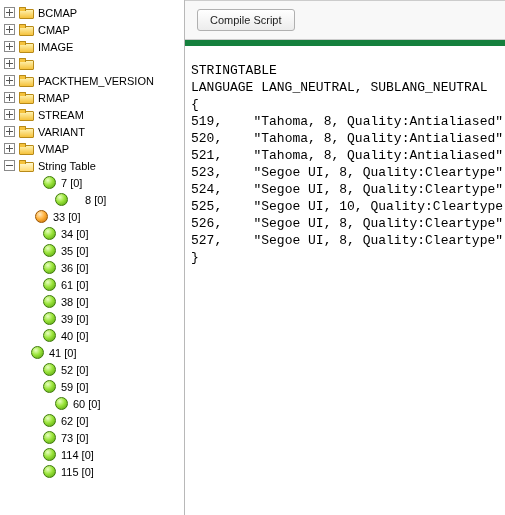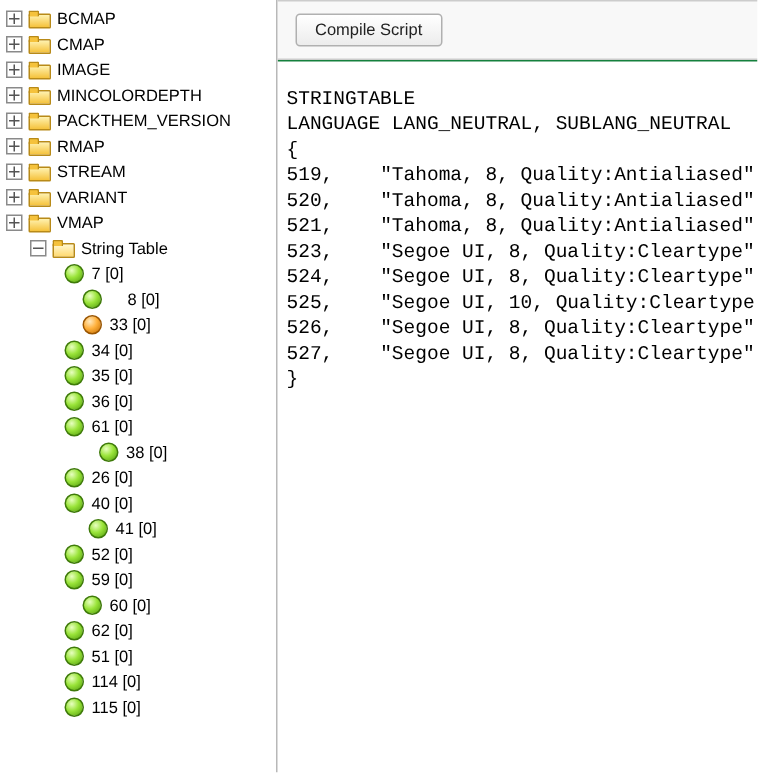--- a/index.html
+++ b/index.html
@@ -53,21 +53,21 @@
     cursor: pointer;
   }
   .code-area {
     flex: 1;
     padding: 16px 0 0 6px;
     font-family: "Courier New", monospace;
     font-size: 13px;
     line-height: 17px;
     color: #000;
     white-space: pre;
-    border-top: 1px solid #15803d;
+    border-top: 6px solid #15803d;
   }
   
   .tree {
     padding: 4px 0 0 0;
   }
   .tree-row {
     display: flex;
     align-items: center;
     height: 17px;
     white-space: nowrap;
@@ -172,21 +172,20 @@
           <span class="tree-label">CMAP</span>
         </div>
         <div class="tree-row" style="padding-left: 4px;">
           <span class="expander plus"></span>
           <span class="folder-icon"></span>
           <span class="tree-label">IMAGE</span>
         </div>
         <div class="tree-row" style="padding-left: 4px;">
           <span class="expander plus"></span>
           <span class="folder-icon"></span>
-          <span class="tree-label">MINCOLORDEPTH</span>
         </div>
         <div class="tree-row" style="padding-left: 4px;">
           <span class="expander plus"></span>
           <span class="folder-icon"></span>
           <span class="tree-label">PACKTHEM_VERSION</span>
         </div>
         <div class="tree-row" style="padding-left: 4px;">
           <span class="expander plus"></span>
           <span class="folder-icon"></span>
           <span class="tree-label">RMAP</span>
@@ -199,36 +198,36 @@
         <div class="tree-row" style="padding-left: 4px;">
           <span class="expander plus"></span>
           <span class="folder-icon"></span>
           <span class="tree-label">VARIANT</span>
         </div>
         <div class="tree-row" style="padding-left: 4px;">
           <span class="expander plus"></span>
           <span class="folder-icon"></span>
           <span class="tree-label">VMAP</span>
         </div>
-        <div class="tree-row" style="padding-left: 20px;">
+        <div class="tree-row" style="padding-left: 4px;">
           <span class="expander minus"></span>
           <span class="folder-icon open"></span>
           <span class="tree-label">String Table</span>
         </div>
         <div class="tree-row" style="padding-left: 28px;">
           <span class="expander-space"></span>
           <span class="ball-icon ball-green"></span>
           <span class="tree-label">7 [0]</span>
         </div>
         <div class="tree-row" style="padding-left: 28px; gap: 12px;">
           <span class="expander-space"></span>
           <span class="ball-icon ball-green"></span>
           <span class="tree-label">8 [0]</span>
         </div>
-        <div class="tree-row" style="padding-left: 40px; align-items: center;">
+        <div class="tree-row" style="padding-left: 20px; align-items: center;">
           <span class="expander-space"></span>
           <span class="ball-icon ball-orange"></span>
           <span class="tree-label">33 [0]</span>
         </div>
         <div class="tree-row" style="padding-left: 28px;">
           <span class="expander-space"></span>
           <span class="ball-icon ball-green"></span>
           <span class="tree-label">34 [0]</span>
         </div>
         <div class="tree-row" style="padding-left: 28px;">
@@ -239,36 +238,36 @@
         <div class="tree-row" style="padding-left: 28px;">
           <span class="expander-space"></span>
           <span class="ball-icon ball-green"></span>
           <span class="tree-label">36 [0]</span>
         </div>
         <div class="tree-row" style="padding-left: 28px;">
           <span class="expander-space"></span>
           <span class="ball-icon ball-green"></span>
           <span class="tree-label">61 [0]</span>
         </div>
-        <div class="tree-row" style="padding-left: 28px; margin-left: 23px;">
+        <div class="tree-row" style="padding-left: 28px;">
           <span class="expander-space"></span>
           <span class="ball-icon ball-green"></span>
           <span class="tree-label">38 [0]</span>
         </div>
         <div class="tree-row" style="padding-left: 28px;">
           <span class="expander-space"></span>
           <span class="ball-icon ball-green"></span>
-          <span class="tree-label">26 [0]</span>
+          <span class="tree-label">39 [0]</span>
         </div>
         <div class="tree-row" style="padding-left: 28px;">
           <span class="expander-space"></span>
           <span class="ball-icon ball-green"></span>
           <span class="tree-label">40 [0]</span>
         </div>
-        <div class="tree-row" style="padding-left: 44px;">
+        <div class="tree-row" style="padding-left: 16px;">
           <span class="expander-space"></span>
           <span class="ball-icon ball-green"></span>
           <span class="tree-label">41 [0]</span>
         </div>
         <div class="tree-row" style="padding-left: 28px; text-align: center;">
           <span class="expander-space"></span>
           <span class="ball-icon ball-green"></span>
           <span class="tree-label">52 [0]</span>
         </div>
         <div class="tree-row" style="padding-left: 28px;">
@@ -282,21 +281,21 @@
           <span class="tree-label">60 [0]</span>
         </div>
         <div class="tree-row" style="padding-left: 28px;">
           <span class="expander-space"></span>
           <span class="ball-icon ball-green"></span>
           <span class="tree-label">62 [0]</span>
         </div>
         <div class="tree-row" style="padding-left: 28px;">
           <span class="expander-space"></span>
           <span class="ball-icon ball-green"></span>
-          <span class="tree-label">51 [0]</span>
+          <span class="tree-label">73 [0]</span>
         </div>
         <div class="tree-row" style="padding-left: 28px;">
           <span class="expander-space"></span>
           <span class="ball-icon ball-green"></span>
           <span class="tree-label">114 [0]</span>
         </div>
         <div class="tree-row" style="padding-left: 28px;">
           <span class="expander-space"></span>
           <span class="ball-icon ball-green"></span>
           <span class="tree-label">115 [0]</span>

